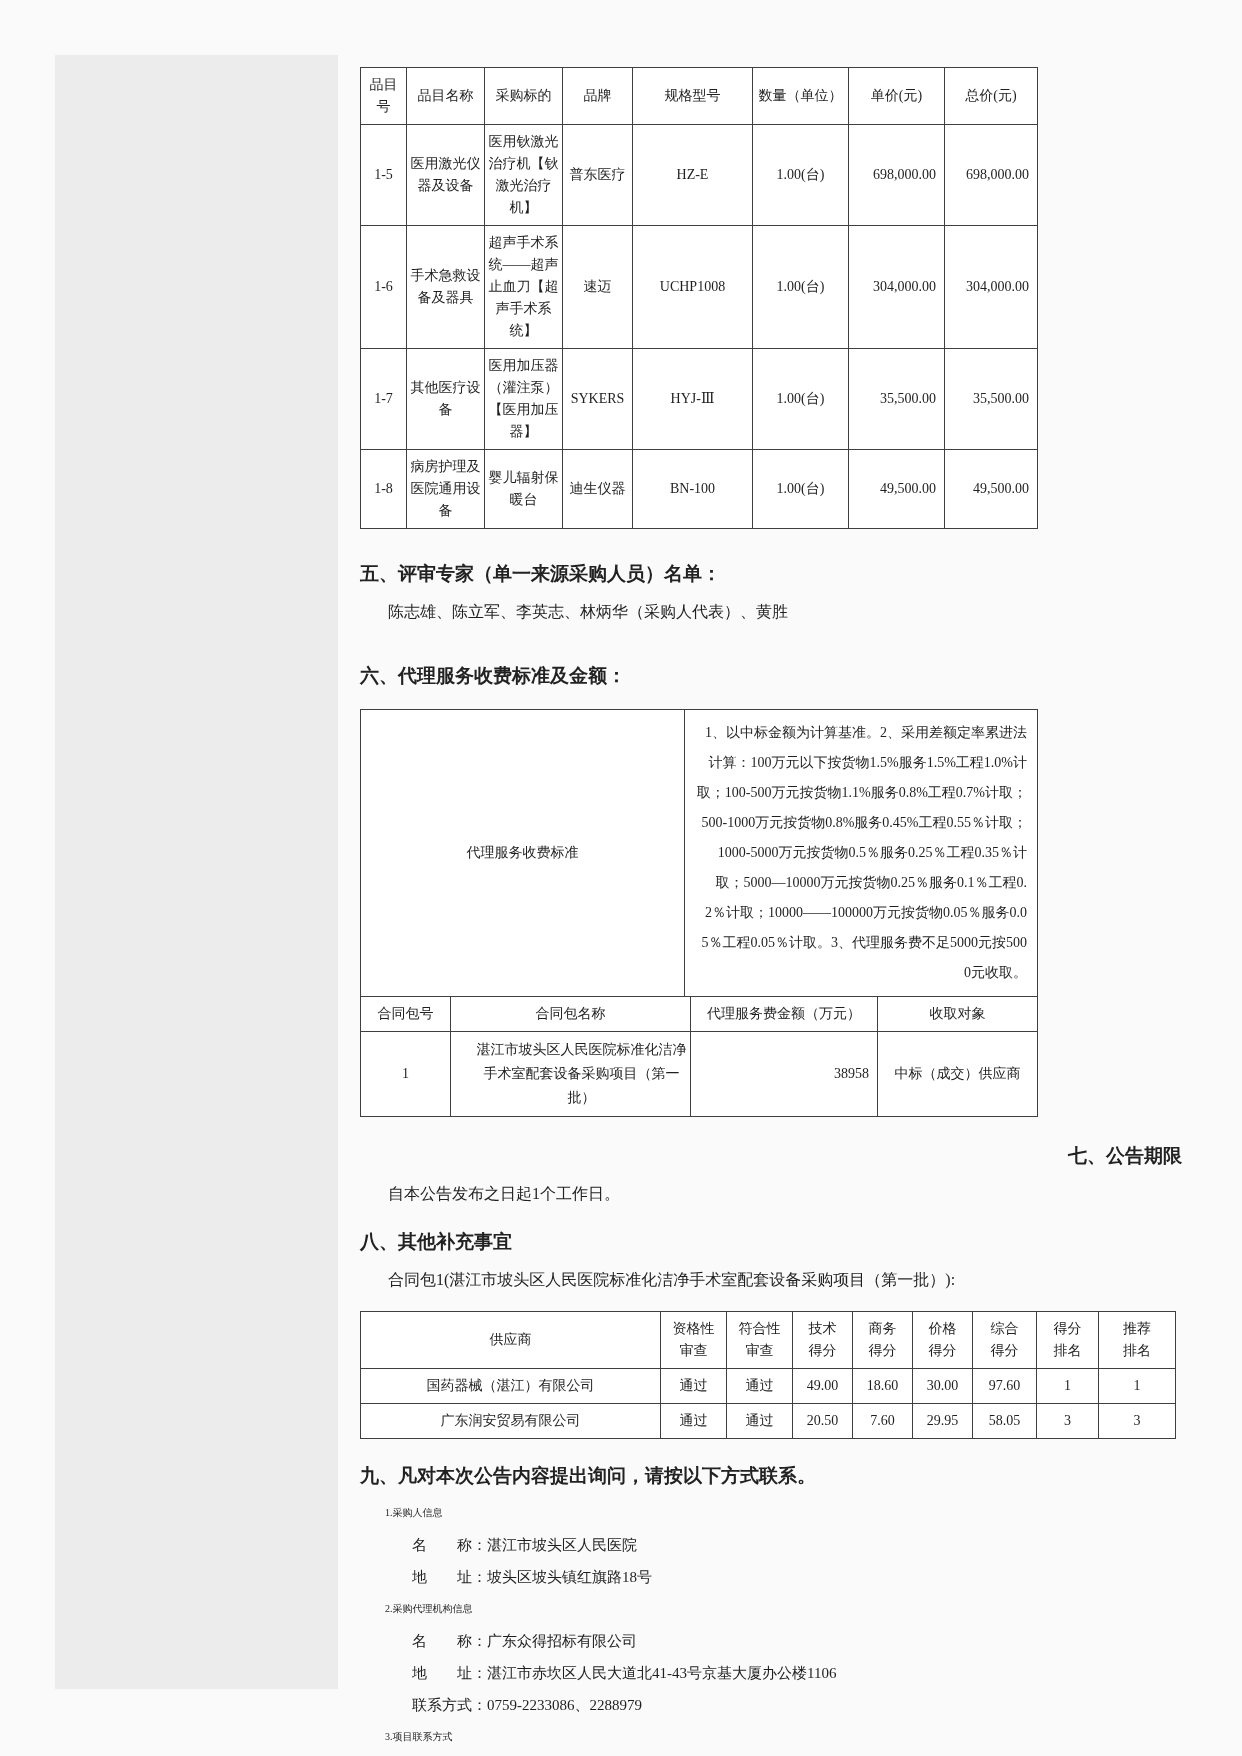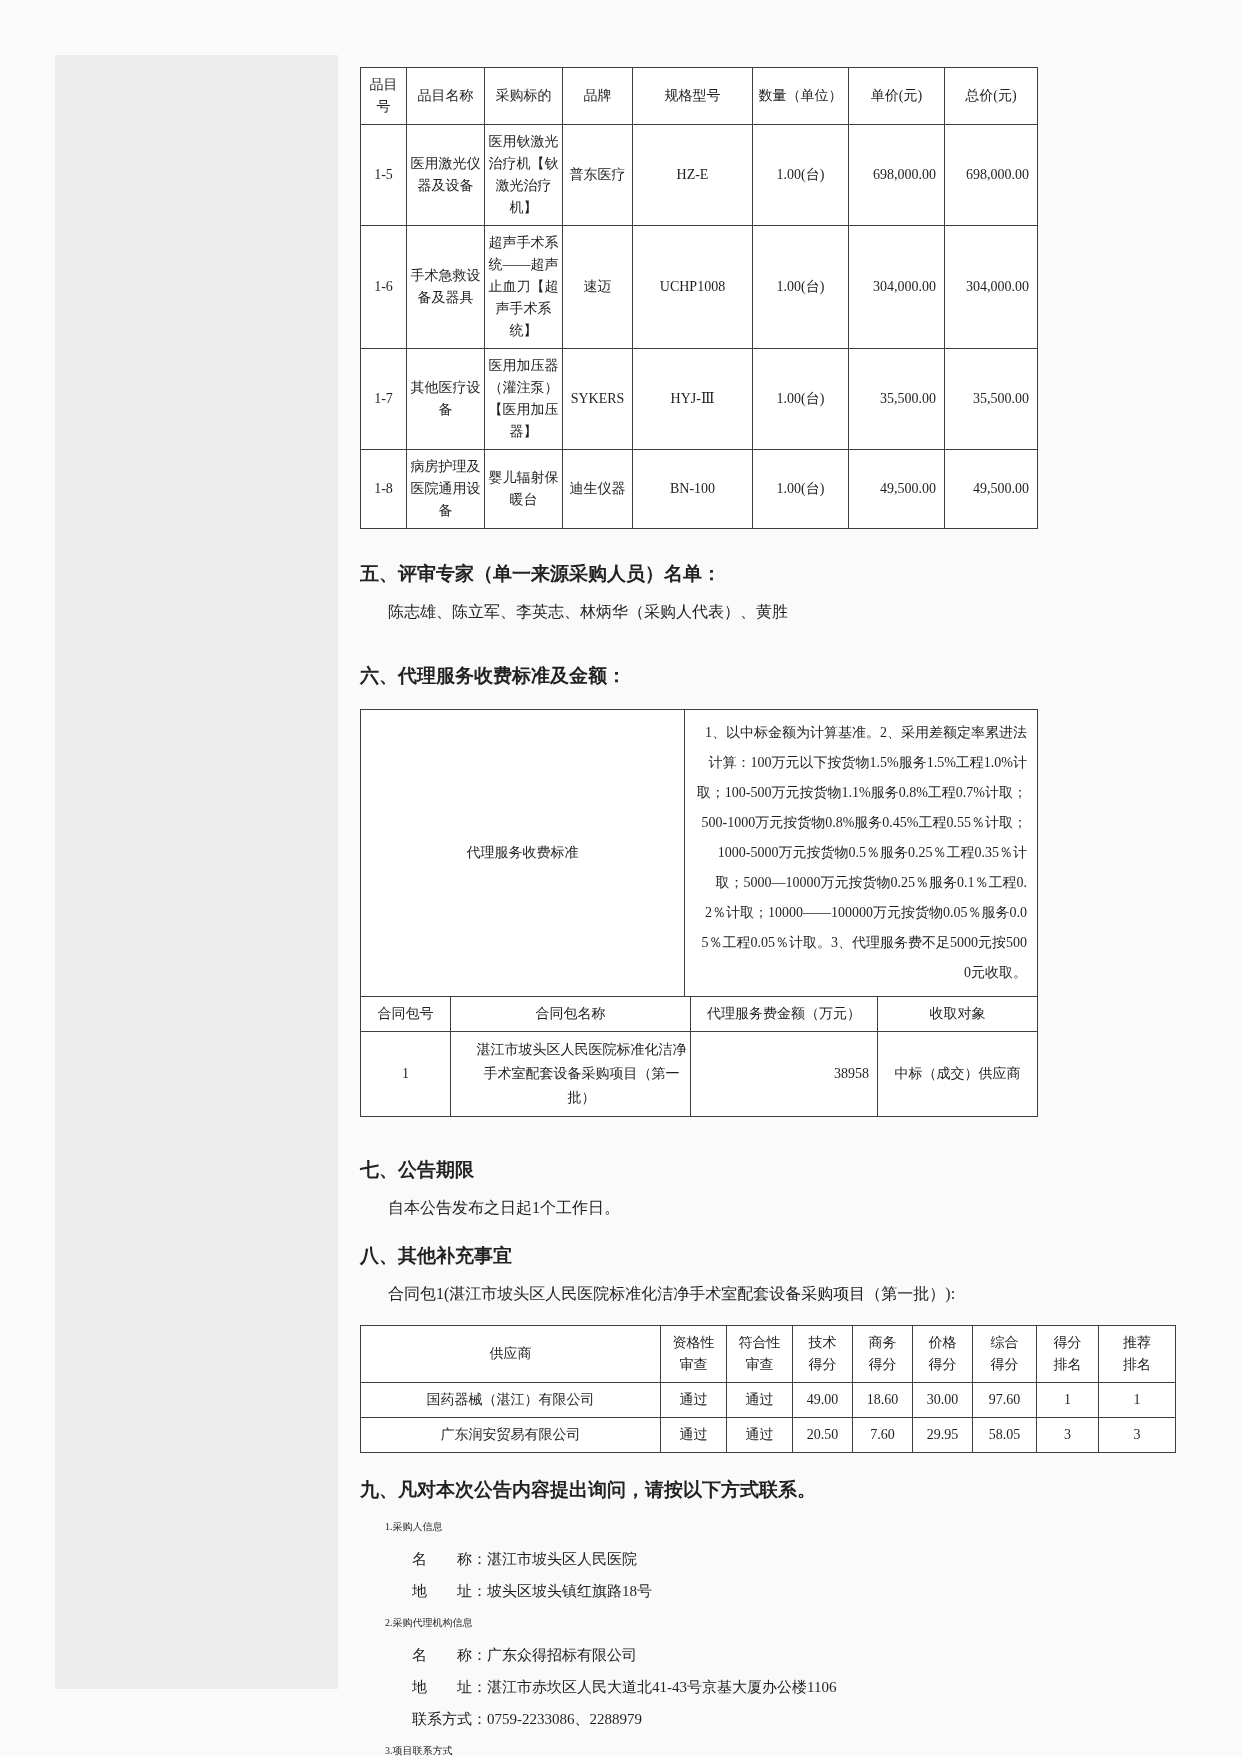--- a/index.html
+++ b/index.html
@@ -37,21 +37,21 @@
   }
   .name-left { text-align:center; padding-left:24px; line-height:24px; }
   .pre { white-space:pre-line; }
   .sec-heading {
     font-family:"Liberation Sans","DejaVu Sans",sans-serif;
     font-size:19px; font-weight:bold; color:#222;
     margin:0; line-height:26px;
   }
   .h5 { margin-top:32px; }
   .h6 { margin-top:40px; }
-  .h7 { margin-top:40px; }
+  .h7 { margin-top:26px;text-align:right; }
   .h8 { margin-top:24px; }
   .h9 { margin-top:24px; }
   .sub-text {
     font-size:16px; line-height:22px; margin:14px 0 0 28px;
   }
   .tbl-gap { margin-top:20px; }
   .contact-block { margin-top:14px; }
   .contact-heading {
     font-size:10px; line-height:20px; margin:12px 0 0 25px;
   }

